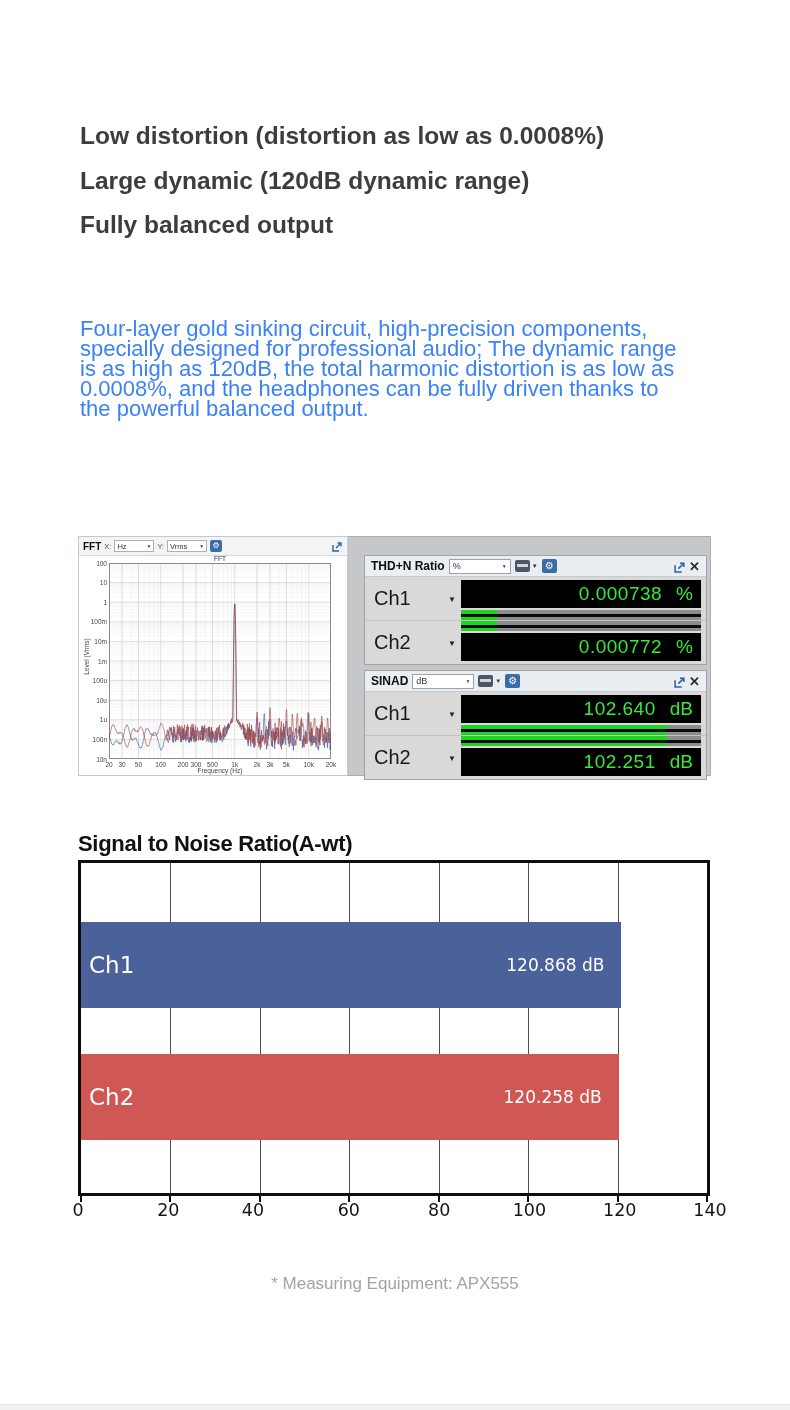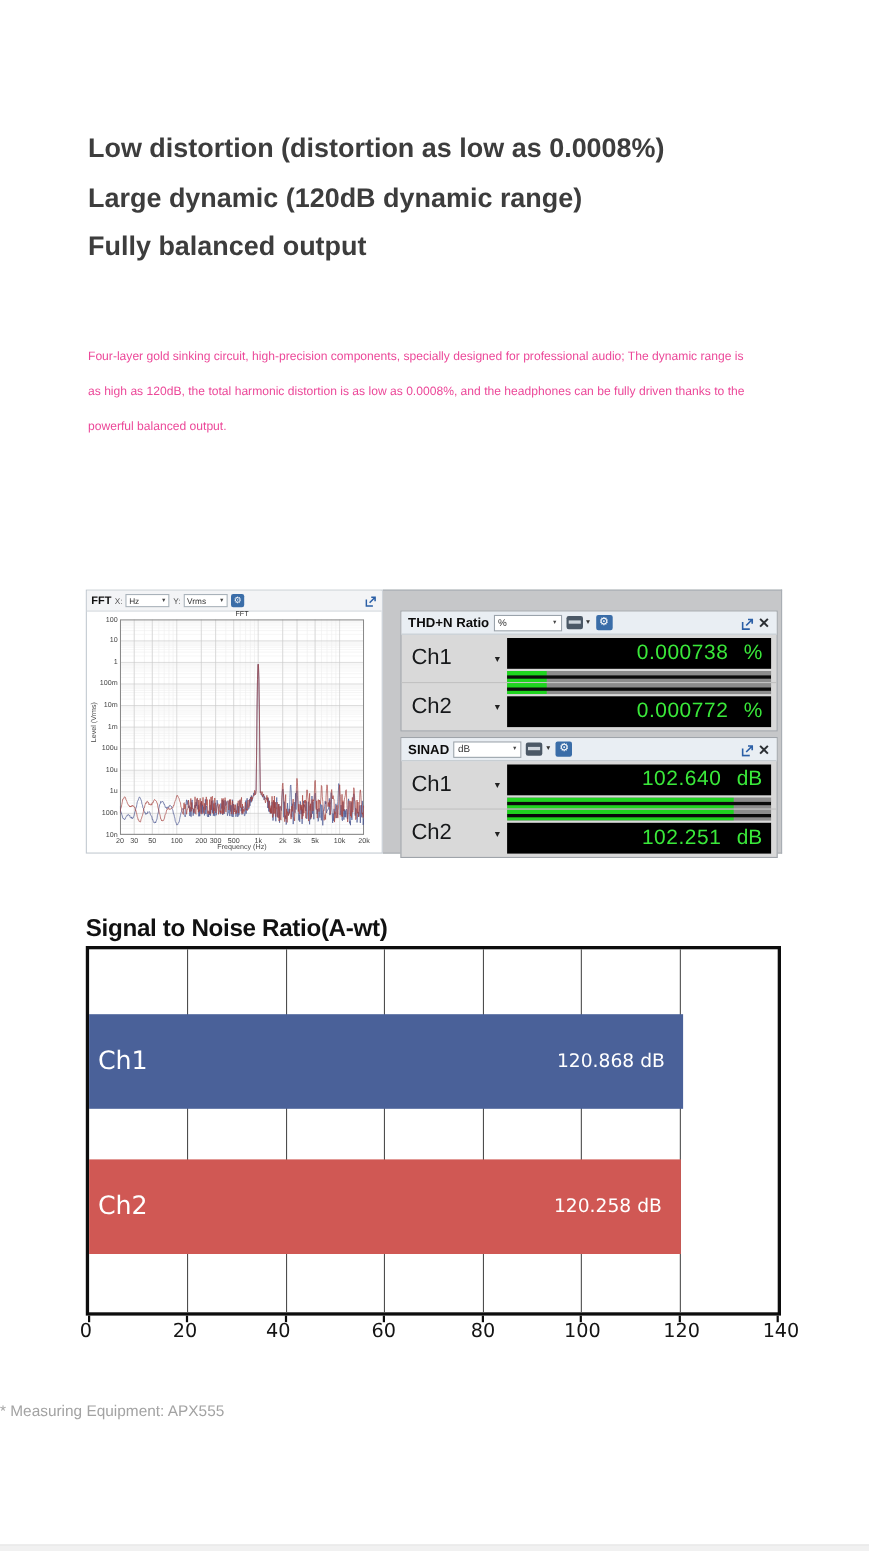--- a/index.html
+++ b/index.html
@@ -3,21 +3,21 @@
 <meta charset="utf-8">
 <style>
   html,body{margin:0;padding:0;overflow:hidden;}
   body{width:790px;height:1410px;background:#ffffff;position:relative;
        font-family:"Liberation Sans",sans-serif;}
 
   
   .headline{position:absolute;left:80px;top:114px;}
   .headline div{font-size:24.5px;line-height:44.5px;font-weight:600;color:#3d3d3d;}
   .bodytext{position:absolute;left:80px;top:297px;width:600px;
-            font-size:11px;line-height:32px;color:#ec4899;}
+            font-size:22px;line-height:20px;color:#3b82f6;}
 
   
   .analyzer{position:absolute;left:78px;top:536px;width:633px;height:240px;display:flex;}
 
   
   .fft-panel{width:270px;height:100%;background:#fff;border:1px solid #c3cad1;
              box-sizing:border-box;position:relative;}
   .fft-header{height:18px;background:#f3f4f6;border-bottom:1px solid #d8dce0;
               display:flex;align-items:center;padding:0 4px;gap:3px;}
   .fft-tab{font-size:10px;font-weight:bold;color:#101010;}
@@ -91,22 +91,22 @@
                  transform:translateX(-1px);}
   .snr-bar{position:absolute;left:0;height:86px;display:flex;align-items:center;
            justify-content:space-between;padding:0 17px 0 8px;box-sizing:border-box;
            color:#fff;font-family:"DejaVu Sans",sans-serif;}
   .snr-bar .blabel{font-size:23px;font-weight:500;}
   .snr-bar .bvalue{font-size:17px;font-weight:500;}
   .snr-xlabels{position:absolute;left:78px;top:1200px;width:632px;height:22px;}
   .snr-xlabels span{position:absolute;transform:translateX(-50%);font-size:17.5px;
                     color:#141414;font-weight:500;font-family:"DejaVu Sans",sans-serif;}
 
-  .footnote{position:absolute;left:0;top:1274px;width:790px;text-align:left;
-            font-size:14px;color:#a3a3a3;}
+  .footnote{position:absolute;left:0;top:1274px;width:790px;text-align:center;
+            font-size:17px;color:#a3a3a3;}
   .bottom-strip{position:absolute;left:0;top:1404px;width:790px;height:6px;
                 background:#f1f1f1;border-top:1px solid #e6e6e6;}
 </style>
 </head>
 <body>
 
 <div class="headline">
   <div>Low distortion (distortion as low as 0.0008%)</div>
   <div>Large dynamic (120dB dynamic range)</div>
   <div>Fully balanced output</div>

